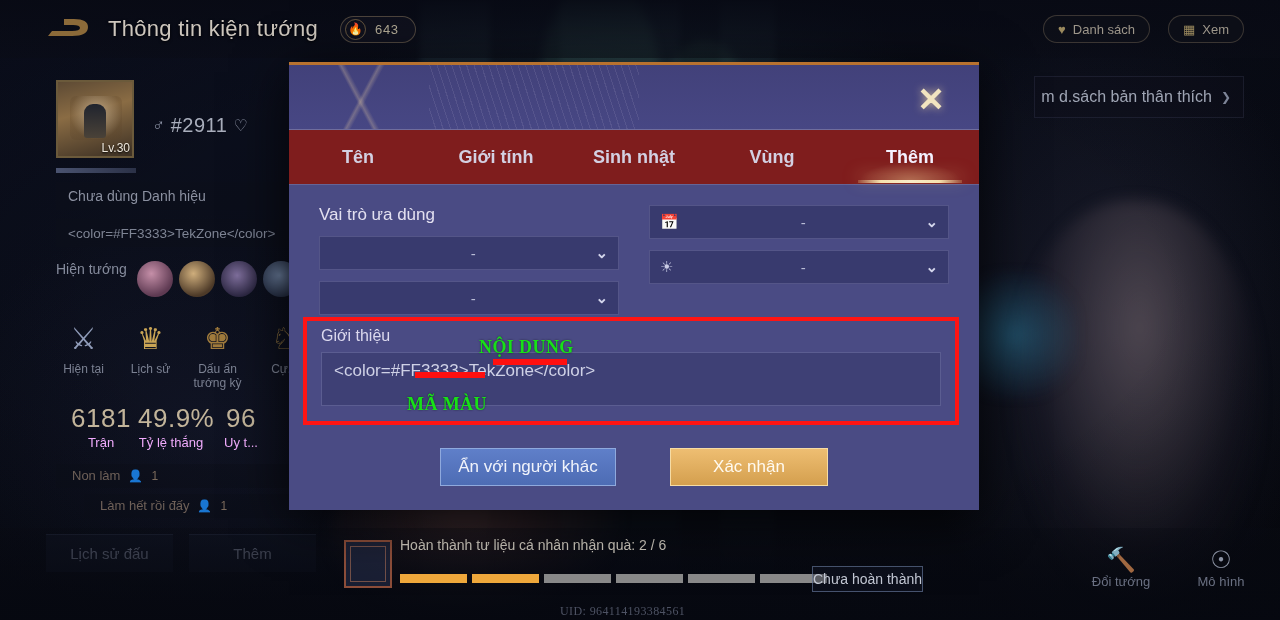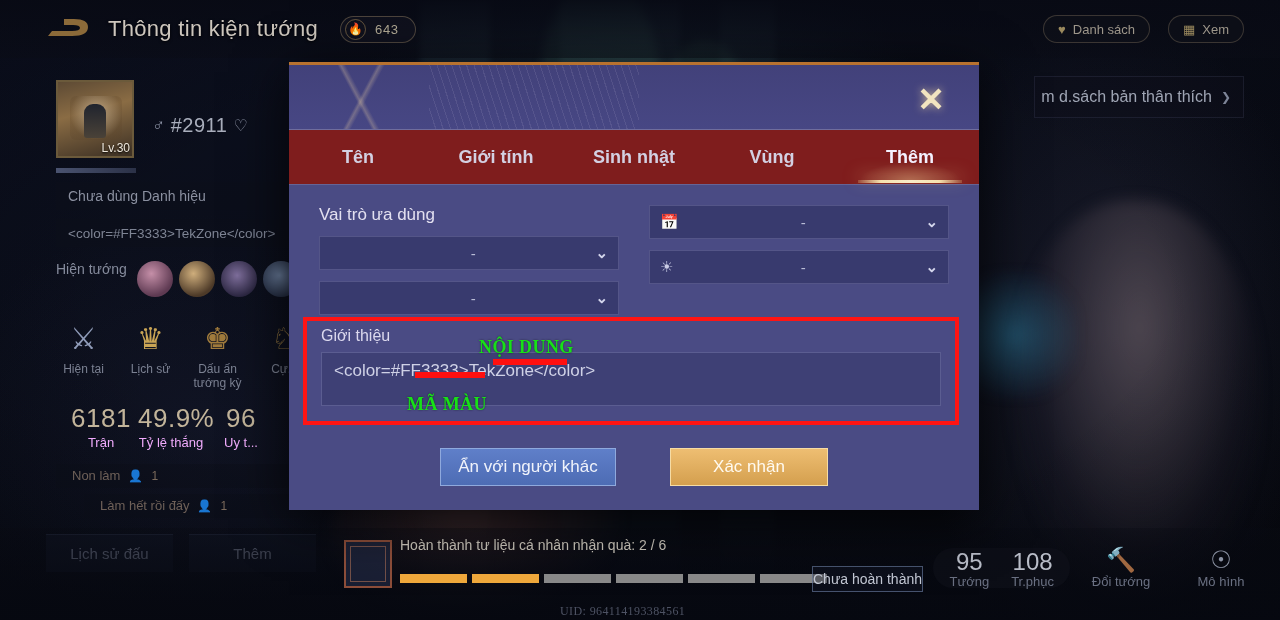--- a/index.html
+++ b/index.html
@@ -454,30 +454,20 @@
   <div class="seg-bar">
     <span class="seg on"></span>
     <span class="seg on"></span>
     <span class="seg"></span>
     <span class="seg"></span>
     <span class="seg"></span>
     <span class="seg"></span>
   </div>
   <div class="incomplete-btn">Chưa hoàn thành</div>
   <div class="uid">UID: 964114193384561</div>
-  <div class="br-stats">
-    <div class="br-cell">
-      <div class="br-v">95</div>
-      <div class="br-l">Tướng</div>
-    </div>
-    <div class="br-cell">
-      <div class="br-v">108</div>
-      <div class="br-l">Tr.phục</div>
-    </div>
-  </div>
   <div class="br-icons">
     <div class="br-ic-cell">
       <div class="br-ic">🔨</div>
       <div class="br-ic-l">Đổi tướng</div>
     </div>
     <div class="br-ic-cell">
       <div class="br-ic">☉</div>
       <div class="br-ic-l">Mô hình</div>
     </div>
   </div>

